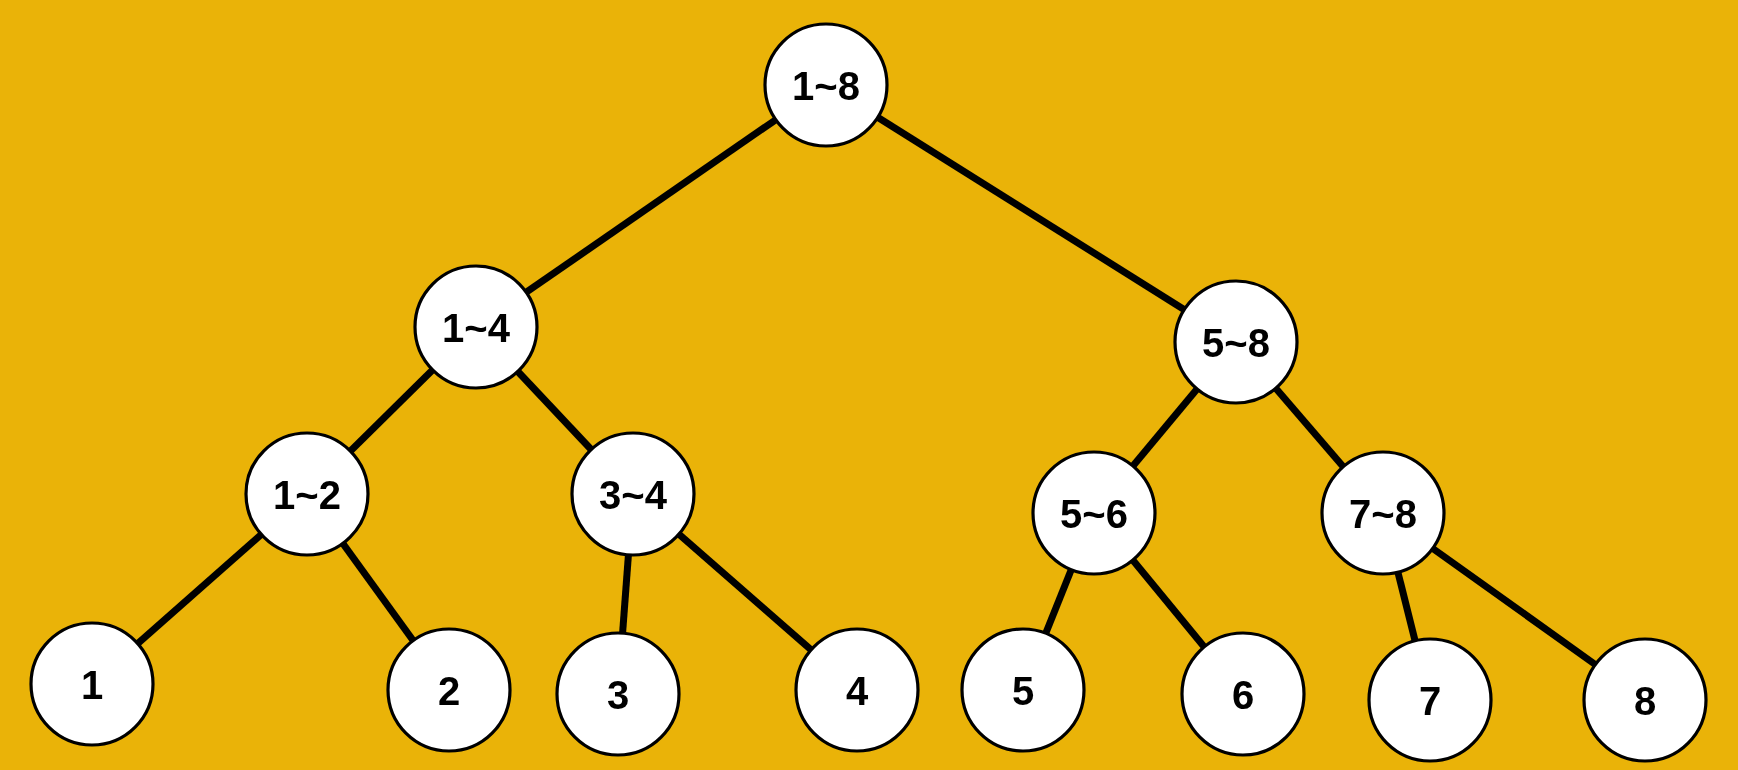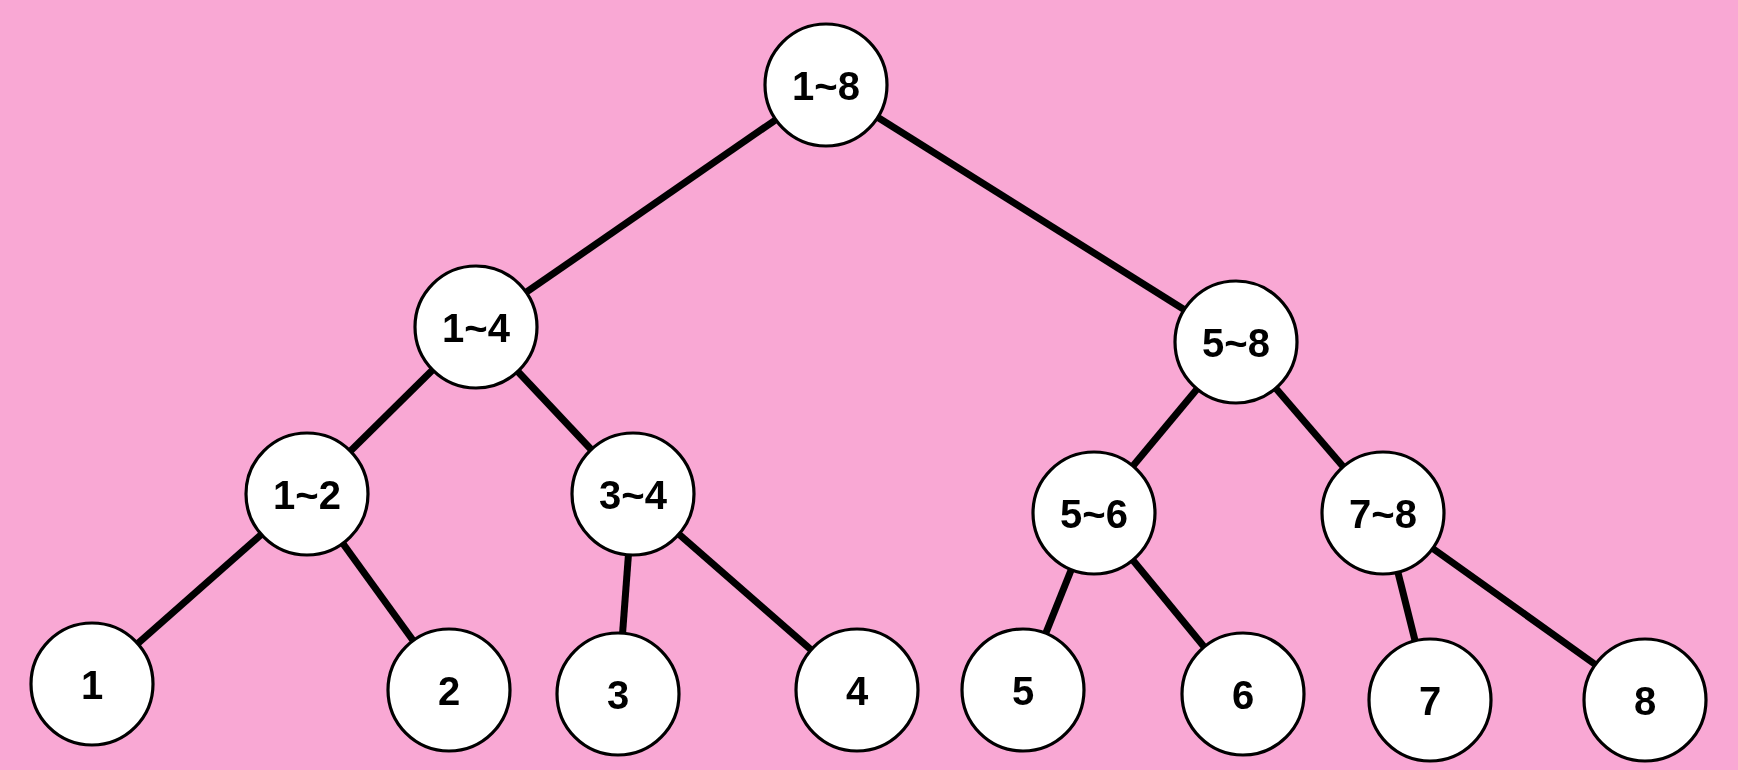--- a/index.html
+++ b/index.html
@@ -7,21 +7,21 @@
     padding: 0;
     background: #ffffff;
   }
   body {
     font-family: "Liberation Sans", sans-serif;
   }
   #canvas {
     position: relative;
     width: 1738px;
     height: 770px;
-    background: #f9a8d4;
+    background: #eab308;
     overflow: hidden;
   }
   #tree-svg {
     position: absolute;
     top: 0;
     left: 0;
     width: 1738px;
     height: 770px;
   }
   .edge-line {

